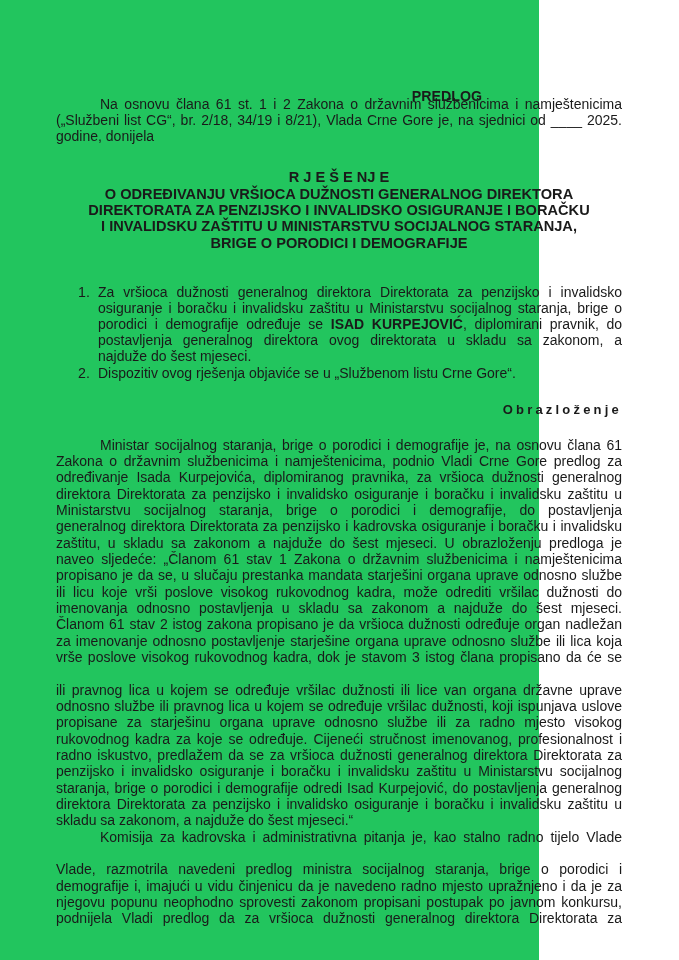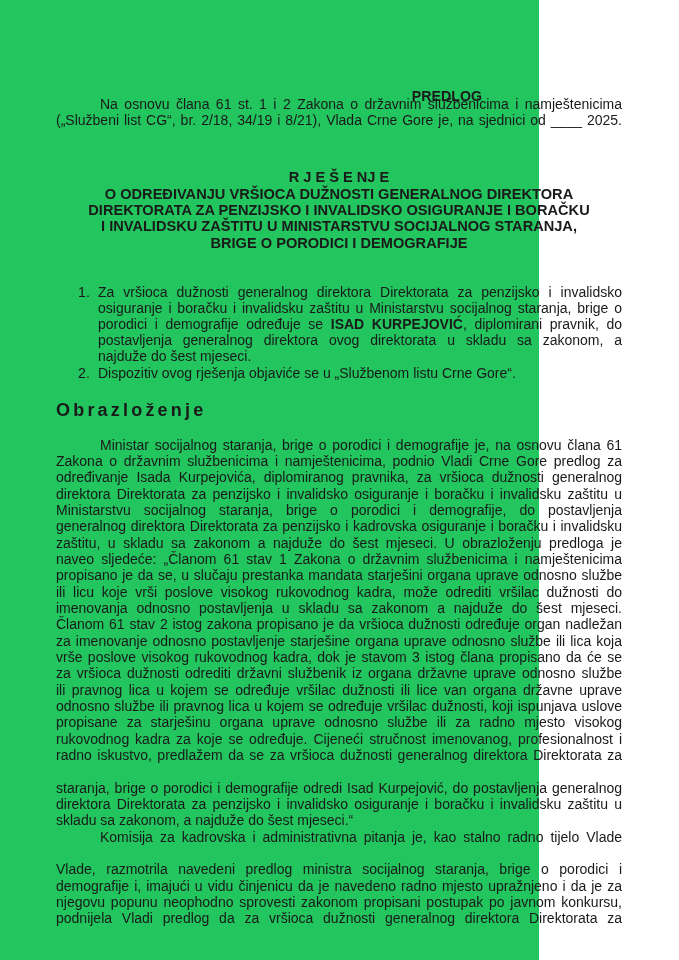--- a/index.html
+++ b/index.html
@@ -8,33 +8,34 @@
   .page { position: absolute; left: 0; top: 0; width: 539px; height: 960px; background: #22c55e; }
   .line { position: absolute; left: 56px; width: 566px; font-size: 14px; line-height: 16px;
           white-space: nowrap; text-align: justify; text-align-last: justify; }
   .line.last { text-align-last: left; }
   .line.indent { left: 100px; width: 522px; }
   .li-num { position: absolute; left: 78px; font-size: 14.2px; line-height: 16px; }
   .line.li { left: 98px; width: 524px; }
   .predlog { position: absolute; right: 57px; top: 88px; font-weight: bold; font-size: 14.2px; line-height: 16px; }
   .title { position: absolute; left: 56px; width: 566px; text-align: center; font-weight: bold;
            font-size: 14.6px; line-height: 16px; }
-  .section { position: absolute; left: 56px; width: 566px; text-align: left; font-weight: bold;
-             font-size: 18px; letter-spacing: 3.2px; line-height: 16px; }
+  .section { position: absolute; left: 56px; width: 566px; text-align: right; font-weight: bold;
+             font-size: 13px; letter-spacing: 3.2px; line-height: 16px; }
   b { font-weight: bold; }
 </style>
 </head>
 <body>
 
 <div class="page">
 
   <div class="predlog">PREDLOG</div>
 
   <div class="line indent" style="top:96px">Na osnovu člana 61 st. 1 i 2 Zakona o državnim službenicima i namještenicima</div>
   <div class="line" style="top:112px">(„Službeni list CG“, br. 2/18, 34/19 i 8/21), Vlada Crne Gore je, na sjednici od ____ 2025.</div>
+  <div class="line last" style="top:128px">godine, donijela</div>
 
   <div class="title" style="top:169px">R J E Š E NJ E</div>
   <div class="title" style="top:186px">O ODREĐIVANJU VRŠIOCA DUŽNOSTI GENERALNOG DIREKTORA</div>
   <div class="title" style="top:202px">DIREKTORATA ZA PENZIJSKO I INVALIDSKO OSIGURANJE I BORAČKU</div>
   <div class="title" style="top:218px">I INVALIDSKU ZAŠTITU U MINISTARSTVU SOCIJALNOG STARANJA,</div>
   <div class="title" style="top:235px">BRIGE O PORODICI I DEMOGRAFIJE</div>
 
   <div class="li-num" style="top:284px">1.</div>
   <div class="line li" style="top:284px">Za vršioca dužnosti generalnog direktora Direktorata za penzijsko i invalidsko</div>
   <div class="line li" style="top:300px">osiguranje i boračku i invalidsku zaštitu u Ministarstvu socijalnog staranja, brige o</div>
@@ -53,26 +54,26 @@
   <div class="line" style="top:502px">Ministarstvu socijalnog staranja, brige o porodici i demografije, do postavljenja</div>
   <div class="line" style="top:518px">generalnog direktora Direktorata za penzijsko i kadrovska osiguranje i boračku i invalidsku</div>
   <div class="line" style="top:535px">zaštitu, u skladu sa zakonom a najduže do šest mjeseci. U obrazloženju predloga je</div>
   <div class="line" style="top:551px">naveo sljedeće: „Članom 61 stav 1 Zakona o državnim službenicima i namještenicima</div>
   <div class="line" style="top:567px">propisano je da se, u slučaju prestanka mandata starješini organa uprave odnosno službe</div>
   <div class="line" style="top:584px">ili licu koje vrši poslove visokog rukovodnog kadra, može odrediti vršilac dužnosti do</div>
   <div class="line" style="top:600px">imenovanja odnosno postavljenja u skladu sa zakonom a najduže do šest mjeseci.</div>
   <div class="line" style="top:616px">Članom 61 stav 2 istog zakona propisano je da vršioca dužnosti određuje organ nadležan</div>
   <div class="line" style="top:633px">za imenovanje odnosno postavljenje starješine organa uprave odnosno službe ili lica koja</div>
   <div class="line" style="top:649px">vrše poslove visokog rukovodnog kadra, dok je stavom 3 istog člana propisano da će se</div>
-  <div class="line" style="top:665px">za vršioca dužnosti odrediti državni službenik iz organa državne uprave odnosno službe</div>
   <div class="line" style="top:682px">ili pravnog lica u kojem se određuje vršilac dužnosti ili lice van organa državne uprave</div>
   <div class="line" style="top:698px">odnosno službe ili pravnog lica u kojem se određuje vršilac dužnosti, koji ispunjava uslove</div>
   <div class="line" style="top:714px">propisane za starješinu organa uprave odnosno službe ili za radno mjesto visokog</div>
   <div class="line" style="top:731px">rukovodnog kadra za koje se određuje. Cijeneći stručnost imenovanog, profesionalnost i</div>
   <div class="line" style="top:747px">radno iskustvo, predlažem da se za vršioca dužnosti generalnog direktora Direktorata za</div>
+  <div class="line" style="top:763px">penzijsko i invalidsko osiguranje i boračku i invalidsku zaštitu u Ministarstvu socijalnog</div>
   <div class="line" style="top:780px">staranja, brige o porodici i demografije odredi Isad Kurpejović, do postavljenja generalnog</div>
   <div class="line" style="top:796px">direktora Direktorata za penzijsko i invalidsko osiguranje i boračku i invalidsku zaštitu u</div>
   <div class="line last" style="top:812px">skladu sa zakonom, a najduže do šest mjeseci.“</div>
 
   <div class="line indent" style="top:829px">Komisija za kadrovska i administrativna pitanja je, kao stalno radno tijelo Vlade</div>
   <div class="line" style="top:861px">Vlade, razmotrila navedeni predlog ministra socijalnog staranja, brige o porodici i</div>
   <div class="line" style="top:878px">demografije i, imajući u vidu činjenicu da je navedeno radno mjesto upražnjeno i da je za</div>
   <div class="line" style="top:894px">njegovu popunu neophodno sprovesti zakonom propisani postupak po javnom konkursu,</div>
   <div class="line" style="top:910px">podnijela Vladi predlog da za vršioca dužnosti generalnog direktora Direktorata za</div>
 

